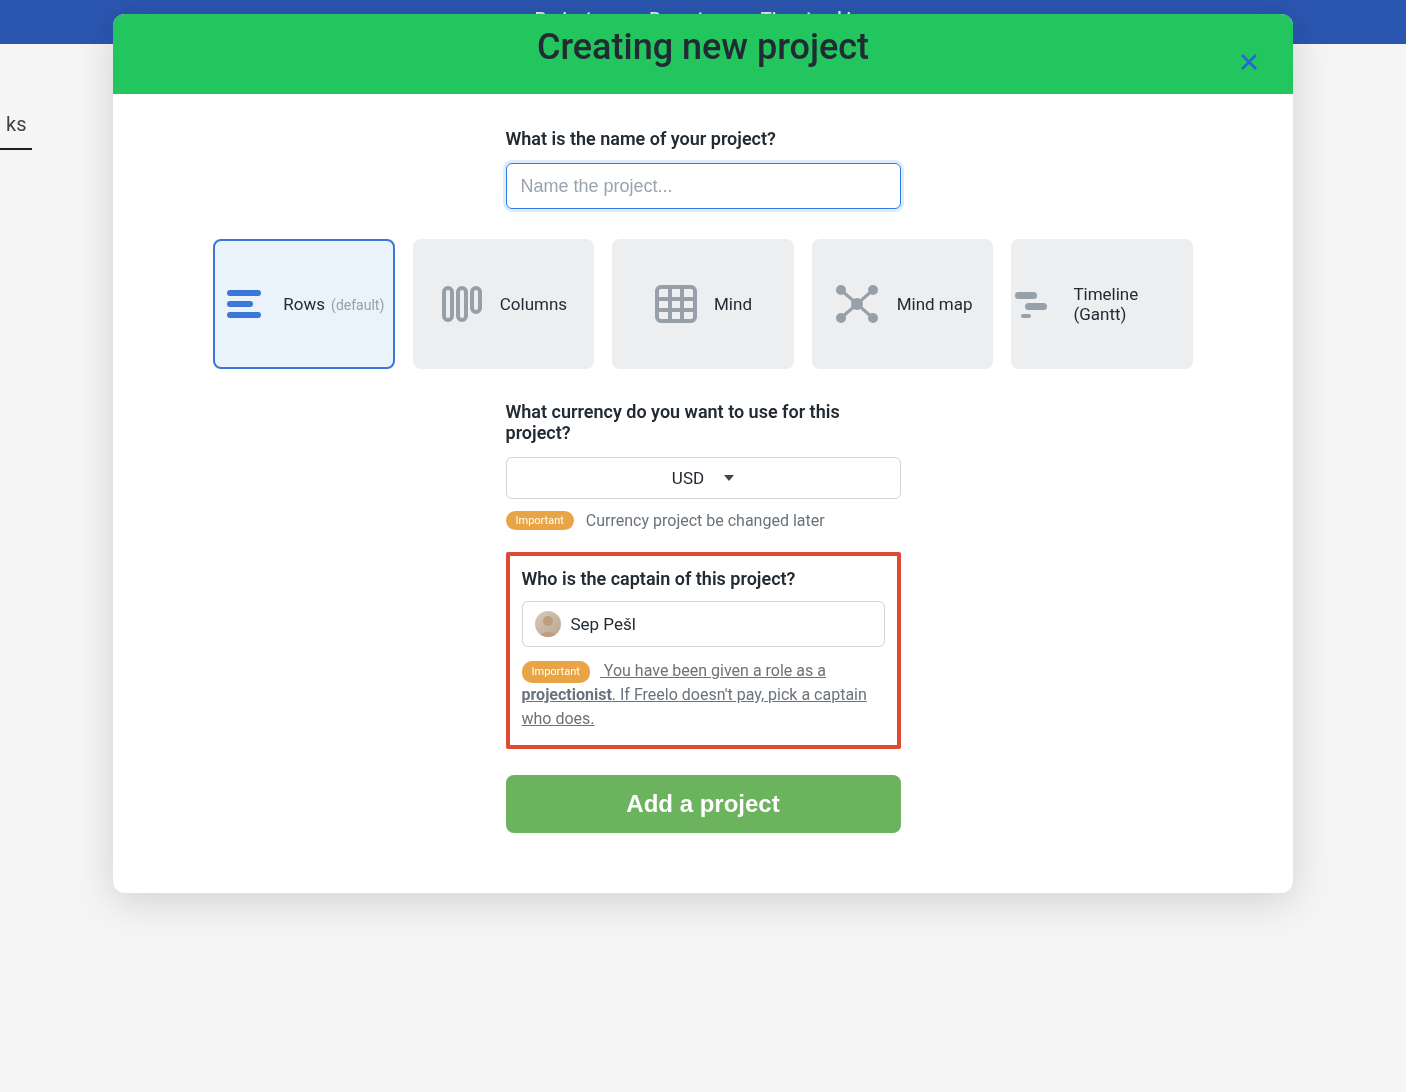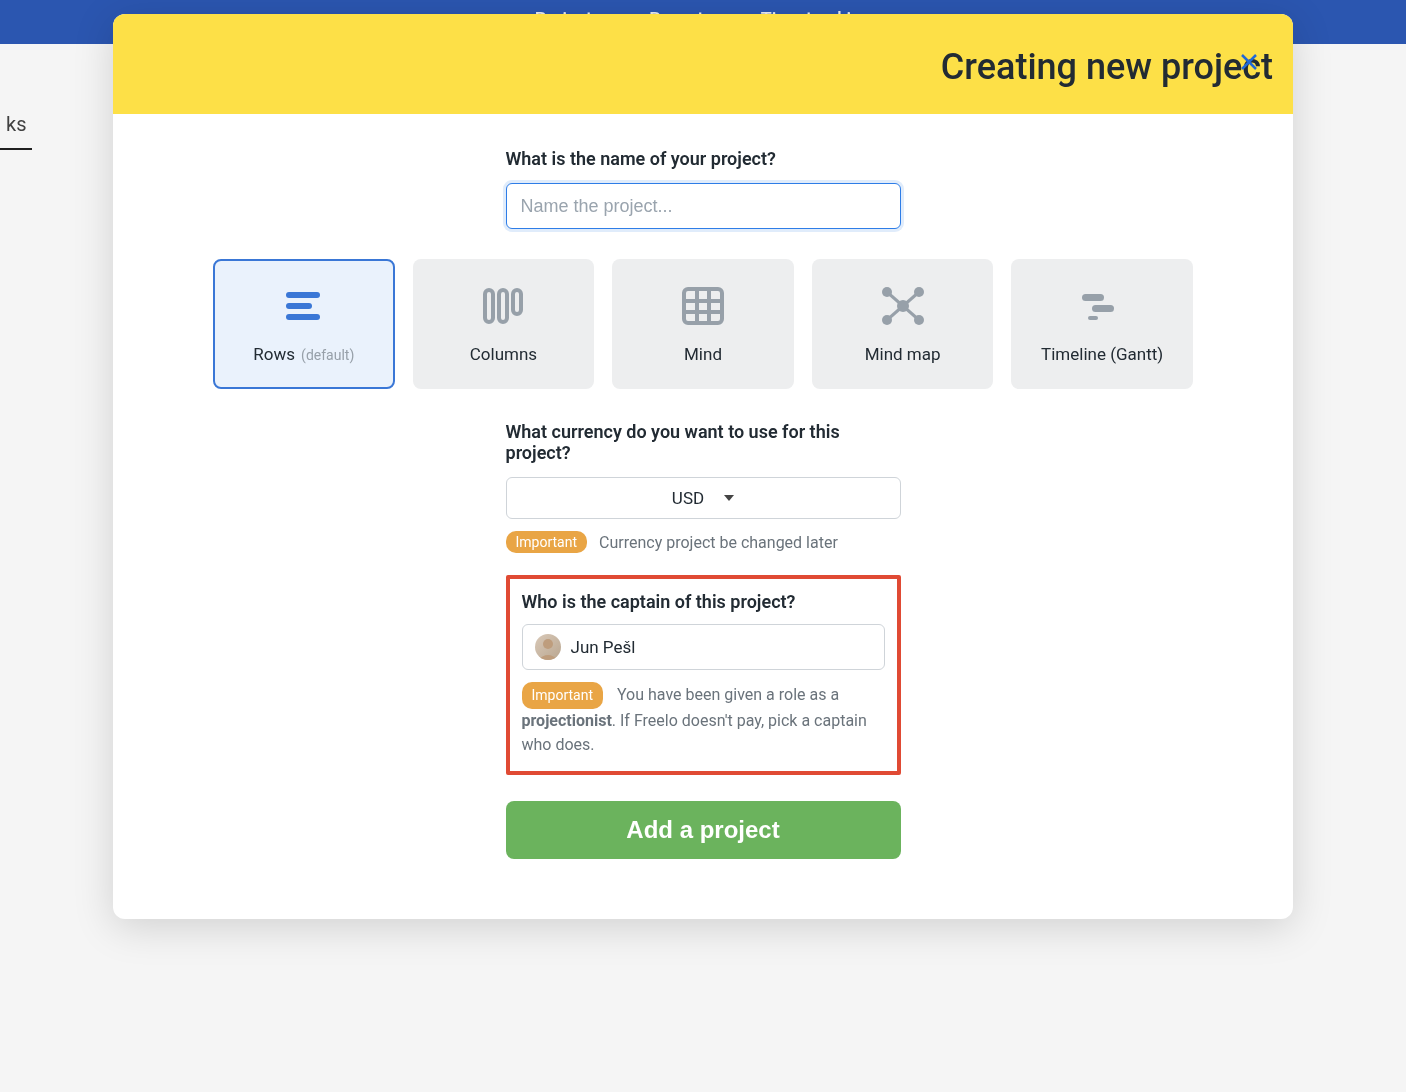--- a/index.html
+++ b/index.html
@@ -50,23 +50,23 @@
   }
   .modal {
     width: 1180px;
     background: #fff;
     border-radius: 12px;
     box-shadow: 0 8px 40px rgba(0,0,0,0.15);
     overflow: hidden;
     position: relative;
   }
   .modal-header {
-    background: #fde047;
-    padding: 32px 20px 26px;
-    text-align: right;
+    background: #22c55e;
+    padding: 12px 20px 26px;
+    text-align: center;
     position: relative;
   }
   .modal-title {
     font-size: 36px;
     font-weight: 500;
     color: #222b33;
   }
   .close-btn {
     position: absolute;
     top: 34px;
@@ -139,21 +139,21 @@
     margin-top: 30px;
     margin-bottom: 32px;
     justify-content: center;
   }
   .view-card {
     width: 192px;
     height: 130px;
     border-radius: 8px;
     background: #edeeef;
     display: flex;
-    flex-direction: column;
+    flex-direction: row;
     align-items: center;
     justify-content: center;
     gap: 16px;
     cursor: pointer;
     border: 2px solid transparent;
   }
   .view-card.selected {
     background: #eaf2fc;
     border: 2px solid #3a77d6;
   }
@@ -192,21 +192,21 @@
   .select-box .caret {
     width: 0; height: 0;
     border-left: 5px solid transparent;
     border-right: 5px solid transparent;
     border-top: 6px solid #444;
   }
   .badge {
     display: inline-block;
     background: #e9a545;
     color: #fff;
-    font-size: 14px;
+    font-size: 11px;
     padding: 3px 10px;
     border-radius: 10px;
     vertical-align: middle;
   }
   .hint-row {
     margin-top: 12px;
     font-size: 16px;
     color: #6a737b;
     display: flex;
     align-items: center;
@@ -248,20 +248,21 @@
     justify-content: center;
     font-size: 14px;
     color: #5a4a3a;
     overflow: hidden;
   }
   .captain-note {
     margin-top: 12px;
     font-size: 16px;
     color: #6a737b;
     line-height: 1.5;
+    text-decoration: underline;
   }
   .captain-note .badge { margin-right: 10px; }
   .captain-note strong { color: #6a737b; font-weight: 700; }
   .submit-btn {
     width: 100%;
     height: 58px;
     margin-top: 26px;
     background: #6bb35d;
     color: #fff;
     font-size: 24px;
@@ -394,21 +395,21 @@
         <div class="captain-section">
           <div class="field-label">Who is the captain of this project?</div>
           <div class="captain-select">
             <div class="captain-left">
               <div class="avatar">
                 <svg width="26" height="26" viewBox="0 0 26 26">
                   <circle cx="13" cy="10" r="5" fill="#be9d7d"></circle>
                   <path d="M3 26 Q13 16 23 26 Z" fill="#be9d7d"></path>
                 </svg>
               </div>
-              <span>Jun Pešl</span>
+              <span>Sep Pešl</span>
             </div>
             <span class="caret"></span>
           </div>
           <div class="captain-note">
             <span class="badge">Important</span>
             <span>You have been given a role as a </span><strong>projectionist</strong><span>. If Freelo doesn't pay, pick a captain who does.</span>
           </div>
         </div>
 
         <button class="submit-btn">Add a project</button>

